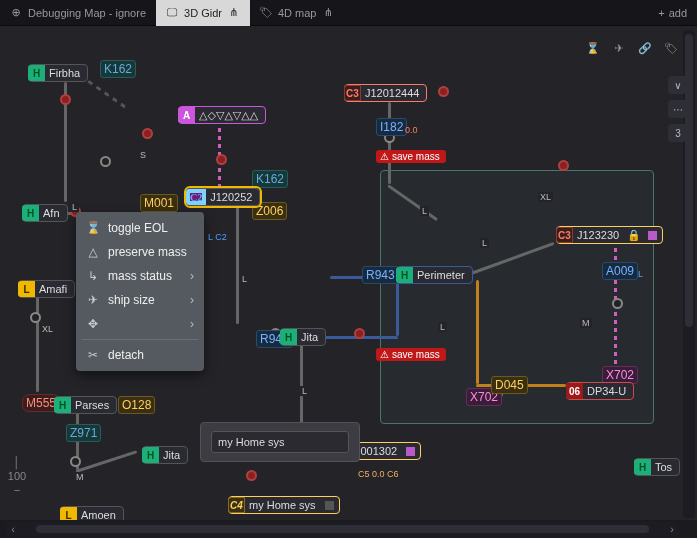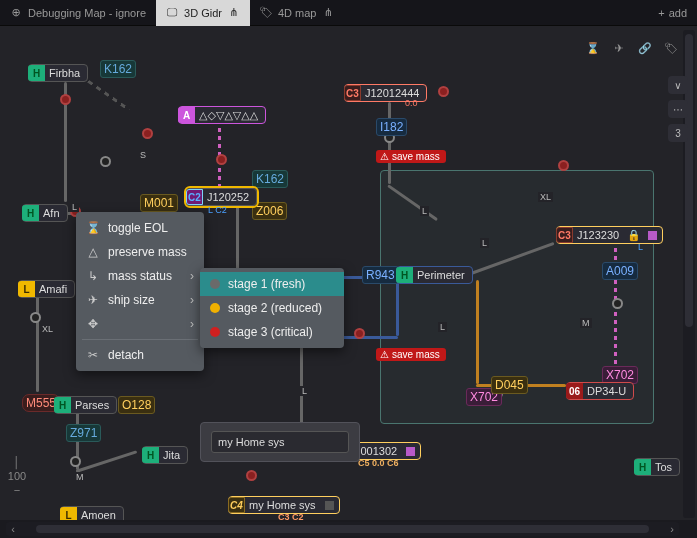--- a/index.html
+++ b/index.html
@@ -16,26 +16,26 @@
   .toolbar .tbtn.orange { color:#f59e0b; }
   .sidecol { position:absolute; right:8px; top:50px; width:22px; display:flex; flex-direction:column; gap:6px; align-items:center; z-index:5;}
   .sidecol .sbtn { width:20px; height:18px; border-radius:4px; background:#2e2e36; color:#bbb; display:flex; align-items:center; justify-content:center; cursor:pointer; font-size:10px;}
   .group-box { position:absolute; border:1px solid #4a756f; background:rgba(70,110,100,0.12); border-radius:4px; }
   .node { position:absolute; display:flex; align-items:center; height:18px; border-radius:4px; background:#2a2a33; border:1px solid #555; padding:0 5px 0 0; gap:4px; z-index:3; white-space:nowrap;}
   .node .cls { display:inline-flex; align-items:center; justify-content:center; min-width:17px; height:16px; border-radius:3px 0 0 3px; font-weight:bold; font-size:10px; margin-left:-1px;}
   .node .nm { font-size:11px; color:#ddd; padding-right:2px;}
   .node.sel { outline:2px solid #f0b800; }
   .cls-H { background:#1daf7a; color:#052; }
   .cls-L { background:#f0b800; color:#3a2b00; }
-  .cls-C2{ background:#701a75; color:#58b0ff; border:1px solid #7dd3fc;}
+  .cls-C2{ background:#701a75; color:#58b0ff; border:4px solid #7dd3fc;font-family:Liberation Serif, serif;}
   .cls-C3{ background:#3a1d1d; color:#ff7a66; border:1px solid #8a3a2d;}
   .cls-C4{ background:#3a2f10; color:#ffcf5e; border:1px solid #8a6a20;font-style:italic;}
   .cls-A { background:#cc55dd; color:#fff; }
   .cls-00{ background:#9a1a1a; color:#fff; }
-  .subline { position:absolute; font-size:9px; z-index:3;}
+  .subline { position:absolute; font-size:9px; z-index:3;margin-top:27px;}
   .sig { position:absolute; font-size:12px; padding:1px 3px; border-radius:3px; z-index:3;}
   .sig.red   { background:#3a1d1d; color:#ff8b7a; border:1px solid #6a2a2a;}
   .sig.yellow{ background:#3a2f10; color:#ffcf5e; border:1px solid #6a5a20;}
   .sig.teal  { background:#173838; color:#6ad; border:1px solid #2a5a5a;}
   .sig.blue  { background:#162b40; color:#7ab0ff; border:1px solid #2a4a6a;}
   .sig.pink  { background:#3a1d38; color:#ff8be0; border:1px solid #6a2a5a;}
   .warn { position:absolute; background:#c01818; color:#fff; font-size:10px; padding:1px 6px 1px 4px; border-radius:3px; z-index:3; display:flex; align-items:center; gap:3px;}
   .warn::before{content:"⚠"; font-size:10px;}
   .dot { position:absolute; width:11px; height:11px; border-radius:50%; border:2px solid #888; background:#222; z-index:2;}
   .dot.red { background:#8a2020; border-color:#b04040;}
@@ -256,21 +256,21 @@
         <span class="square gray"></span>
       </div>
   <div class="node" id="n-tos" style="left: 634px; top: 432px;">
         <span class="cls cls-H">H</span>
         <span class="nm">Tos</span>
       </div>
 
   <div id="subs">
         <div class="subline" style="left: 208px; top: 179px; color: rgb(74, 160, 255);">L  C2</div>
         <div class="subline" style="left: 405px; top: 72px; color: rgb(255, 122, 102);">0.0</div>
-        <div class="subline" style="left: 358px; top: 432px; color: rgb(240, 176, 96); font-weight: bold;">C5  0.0  C6</div>
+        <div class="subline" style="left: 358px; top: 416px; color: rgb(240, 176, 96);">C5  0.0  C6</div>
         <div class="subline" style="left: 278px; top: 486px; color: rgb(255, 154, 102); font-weight: bold;">C3  C2</div>
         <div class="subline" style="left: 638px; top: 216px; color: rgb(74, 160, 255);">L</div>
       </div>
 
   <div class="ctx" id="ctx" style="width: 128px; left: 76px; top: 186px;">
     <div id="ctx-rows">
           <div class="row">
             <span class="ric">⌛</span>
             <span>toggle EOL</span>
           </div>
@@ -291,34 +291,20 @@
           <div class="row">
             <span class="ric">✥</span>
             <span class="arr">›</span>
           </div>
         </div>
     <div class="sep"></div>
     <div class="row">
       <span class="ric">✂</span>
       <span>detach</span>
     </div>
-    <div class="ctx sub" id="ctx-sub">
-          <div class="row sel">
-            <span class="stage-dot sd-g"></span>
-            <span>stage 1 (fresh)</span>
-          </div>
-          <div class="row">
-            <span class="stage-dot sd-y"></span>
-            <span>stage 2 (reduced)</span>
-          </div>
-          <div class="row">
-            <span class="stage-dot sd-r"></span>
-            <span>stage 3 (critical)</span>
-          </div>
-        </div>
   </div>
 
   <div class="pop" id="pop" style="left: 200px; top: 396px;">
     <input class="inp" value="my Home sys" style="">
   </div>
 
   <div class="zoom">
     <div class="zb">│</div>
     <div>100</div>
     <div class="zb">−</div>

